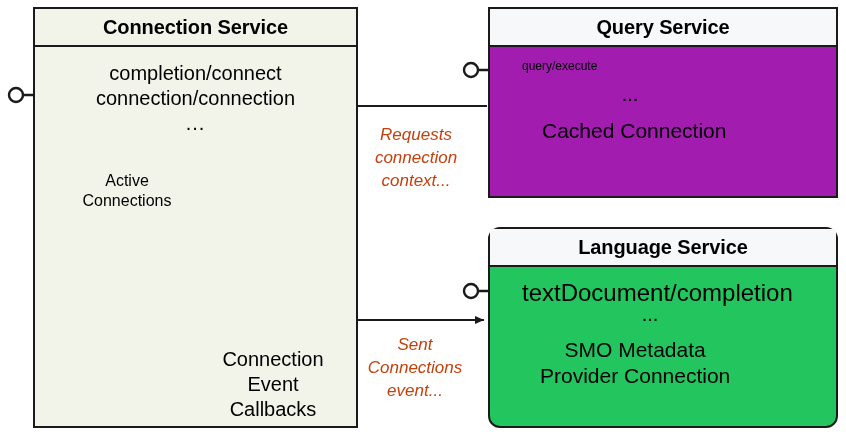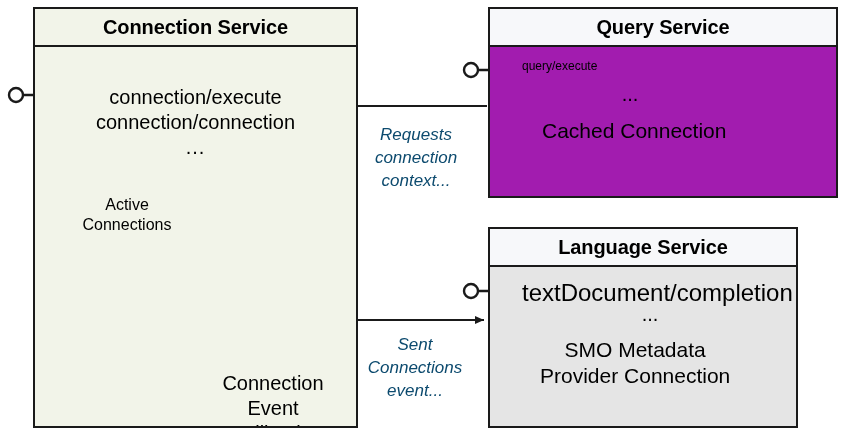--- a/index.html
+++ b/index.html
@@ -44,21 +44,20 @@
     overflow: hidden;
   }
 
   
   #connection-service {
     left: 33px;
     top: 7px;
     width: 325px;
     height: 421px;
     background: #f2f4e9;
-    gap: 24px;
   }
   #connection-service .box-header {
     height: 38px;
     font-size: 20px;
     background: #f2f4e9;
   }
   .cs-endpoints {
     position: absolute;
     left: 0;
     top: 14px;
@@ -129,23 +128,24 @@
     display: flex;
     align-items: center;
     gap: 10px;
   }
   .qs-dbrow .txt { font-size: 21px; color: #000; white-space: nowrap; }
 
   
   #language-service {
     left: 488px;
     top: 227px;
-    width: 310px;
+    width: 350px;
     height: 201px;
-    background: #e5e5e5;
+    background: #22c55e;
+    border-radius: 12px;
   }
   #language-service .box-header {
     height: 38px;
     font-size: 20px;
     background: #f7f8fa;
   }
   .ls-endpoint {
     position: absolute;
     left: 32px;
     top: 12px;
@@ -176,21 +176,21 @@
     line-height: 1.22;
     text-align: center;
     white-space: nowrap;
   }
 
   
   .edge-label {
     position: absolute;
     font-style: italic;
     font-size: 17px;
-    color: #0c4a6e;
+    color: #c2410c;
     text-align: center;
     line-height: 1.34;
     white-space: nowrap;
   }
   #label-requests {
     left: 352px;
     top: 124px;
     width: 128px;
   }
   #label-sent {
@@ -276,21 +276,21 @@
     <path d="M549,347 L549,379 a15,7 0 0 0 30,0 L579,347 z"></path>
     <ellipse cx="564" cy="347" rx="15" ry="7"></ellipse>
   </g>
 </svg>
 
 <div class="box" id="connection-service">
   <div class="box-header">Connection Service</div>
   <div class="box-body">
 
     <div class="cs-endpoints">
-      <div>connection/execute</div>
+      <div>completion/connect</div>
       <div>connection/connection</div>
       <div class="ellipsis-row">...</div>
     </div>
 
     <div class="cs-active-label">
       <div>Active</div>
       <div>Connections</div>
     </div>
 
     <div class="cs-callbacks-label">

